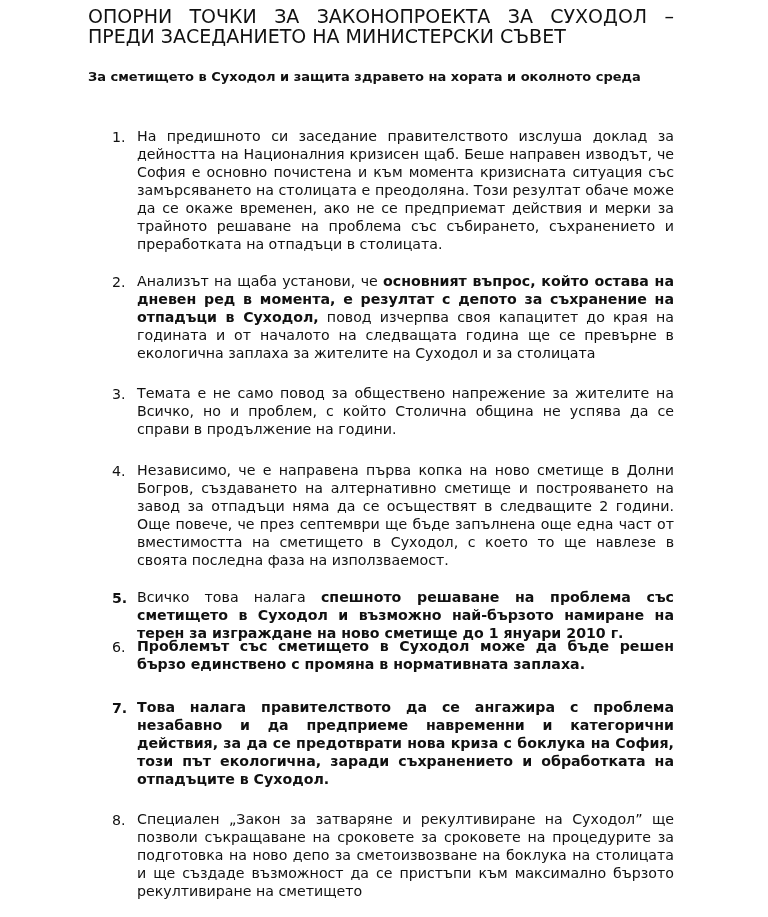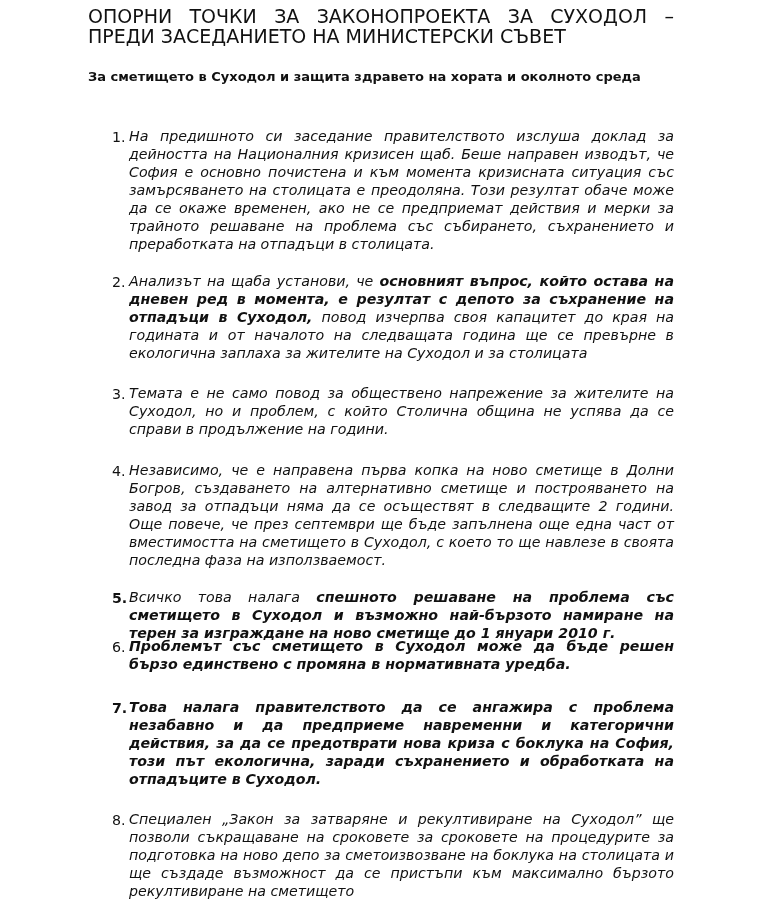--- a/index.html
+++ b/index.html
@@ -20,21 +20,21 @@
   .item {
     position: absolute; left: 112px; width: 562px;
     font-size: 14.2px; line-height: 18px;
   }
   .item .num {
     position: absolute; left: 0; top: 1px; width: 22px;
     font-size: 14.2px;
   }
   .item .num.bold { font-weight: bold; }
   .item .body {
-    margin-left: 17px; text-align: justify; text-align-last: left; font-style: italic;
+    margin-left: 25px; text-align: justify; text-align-last: left;
   }
   .item .body.allbold { font-weight: bold; }
   b { font-weight: bold; }
 </style>
 </head>
 <body>
 
 <div class="title">ОПОРНИ ТОЧКИ ЗА ЗАКОНОПРОЕКТА ЗА СУХОДОЛ – ПРЕДИ ЗАСЕДАНИЕТО НА МИНИСТЕРСКИ СЪВЕТ</div>
 <div class="subtitle">За сметището в Суходол и защита здравето на хората и околното среда</div>
 
@@ -43,36 +43,36 @@
   <div class="body">На предишното си заседание правителството изслуша доклад за дейността на Националния кризисен щаб. Беше направен изводът, че София е основно почистена и към момента кризисната ситуация със замърсяването на столицата е преодоляна. Този резултат обаче може да се окаже временен, ако не се предприемат действия и мерки за трайното решаване на проблема със събирането, съхранението и преработката на отпадъци в столицата.</div>
 </div>
 
 <div class="item" style="top:272px;">
   <span class="num">2.</span>
   <div class="body"><span>Анализът на щаба установи, че </span><b>основният въпрос, който остава на дневен ред в момента, е резултат с депото за съхранение на отпадъци в Суходол,</b><span> повод изчерпва своя капацитет до края на годината и от началото на следващата година ще се превърне в екологична заплаха за жителите на Суходол и за столицата</span></div>
 </div>
 
 <div class="item" style="top:384px;">
   <span class="num">3.</span>
-  <div class="body">Темата е не само повод за обществено напрежение за жителите на Суходол, но и проблем, с който Столична община не успява да се справи в продължение на години.</div>
+  <div class="body">Темата е не само повод за обществено напрежение за жителите на Всичко, но и проблем, с който Столична община не успява да се справи в продължение на години.</div>
 </div>
 
 <div class="item" style="top:461px;">
   <span class="num">4.</span>
   <div class="body">Независимо, че е направена първа копка на ново сметище в Долни Богров, създаването на алтернативно сметище и построяването на завод за отпадъци няма да се осъществят в следващите 2 години. Още повече, че през септември ще бъде запълнена още една част от вместимостта на сметището в Суходол, с което то ще навлезе в своята последна фаза на използваемост.</div>
 </div>
 
 <div class="item" style="top:588px;">
   <span class="num bold">5.</span>
   <div class="body"><span>Всичко това налага </span><b>спешното решаване на проблема със сметището в Суходол и възможно най-бързото намиране на терен за изграждане на ново сметище до 1 януари 2010 г.</b></div>
 </div>
 
 <div class="item" style="top:637px;">
   <span class="num">6.</span>
-  <div class="body allbold">Проблемът със сметището в Суходол може да бъде решен бързо единствено с промяна в нормативната уредба.</div>
+  <div class="body allbold">Проблемът със сметището в Суходол може да бъде решен бързо единствено с промяна в нормативната заплаха.</div>
 </div>
 
 <div class="item" style="top:698px;">
   <span class="num bold">7.</span>
   <div class="body allbold">Това налага правителството да се ангажира с проблема незабавно и да предприеме навременни и категорични действия, за да се предотврати нова криза с боклука на София, този път екологична, заради съхранението и обработката на отпадъците в Суходол.</div>
 </div>
 
 <div class="item" style="top:810px;">
   <span class="num">8.</span>
   <div class="body">Специален „Закон за затваряне и рекултивиране на Суходол” ще позволи съкращаване на сроковете за сроковете на процедурите за подготовка на ново депо за сметоизвозване на боклука на столицата и ще създаде възможност да се пристъпи към максимално бързото рекултивиране на сметището</div>

